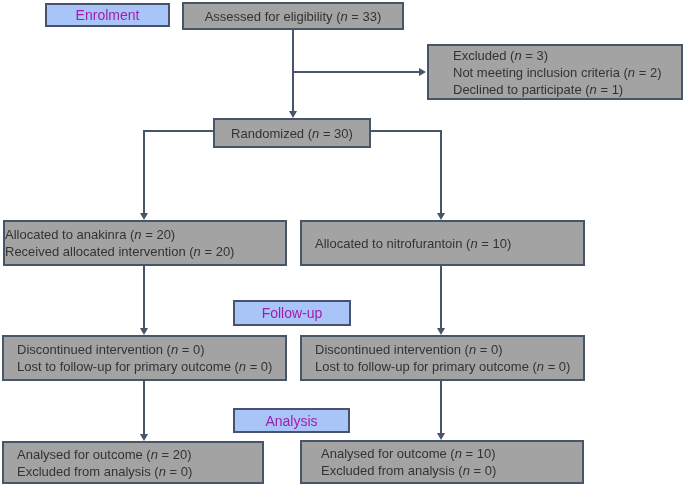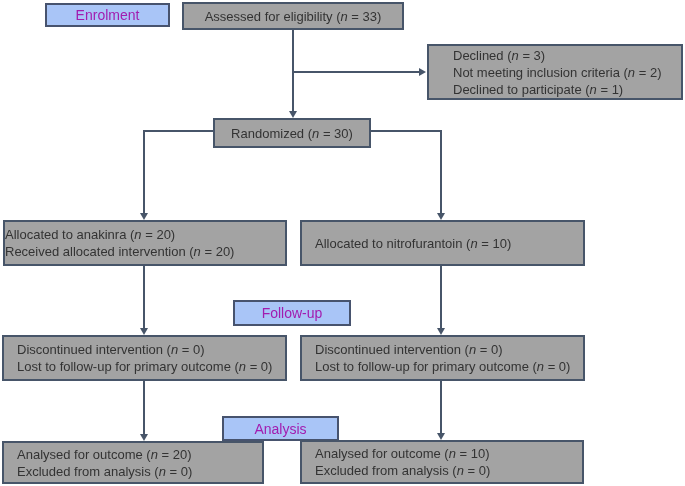--- a/index.html
+++ b/index.html
@@ -56,21 +56,21 @@
 
   <div class="stage" style="left:45px;top:3px;width:125px;height:24px;">
     <span>Enrolment</span>
   </div>
 
   <div class="box center" style="left:182px;top:2px;width:222px;height:28px;">
     <span class="line"><span>Assessed for eligibility (</span><span class="nit">n</span><span> = 33)</span></span>
   </div>
 
   <div class="box leftalign" style="left:427px;top:44px;width:256px;height:56px;padding-left:24px;">
-    <span class="line"><span>Declined (</span><span class="nit">n</span><span> = 3)</span></span>
+    <span class="line"><span>Excluded (</span><span class="nit">n</span><span> = 3)</span></span>
     <span class="line"><span>Not meeting inclusion criteria (</span><span class="nit">n</span><span> = 2)</span></span>
     <span class="line"><span>Declined to participate (</span><span class="nit">n</span><span> = 1)</span></span>
   </div>
 
   <div class="box center" style="left:213px;top:118px;width:158px;height:30px;">
     <span class="line"><span>Randomized (</span><span class="nit">n</span><span> = 30)</span></span>
   </div>
 
 
   <div class="box leftalign" style="left:3px;top:220px;width:284px;height:46px;">
@@ -89,30 +89,30 @@
   <div class="box leftalign" style="left:2px;top:335px;width:285px;height:46px;padding-left:13px;">
     <span class="line"><span>Discontinued intervention (</span><span class="nit">n</span><span> = 0)</span></span>
     <span class="line"><span>Lost to follow-up for primary outcome (</span><span class="nit">n</span><span> = 0)</span></span>
   </div>
 
   <div class="box leftalign" style="left:300px;top:335px;width:285px;height:46px;padding-left:13px;">
     <span class="line"><span>Discontinued intervention (</span><span class="nit">n</span><span> = 0)</span></span>
     <span class="line"><span>Lost to follow-up for primary outcome (</span><span class="nit">n</span><span> = 0)</span></span>
   </div>
 
-  <div class="stage" style="left:222px;top:408px;width:117px;height:25px;margin-top:8px;">
+  <div class="stage" style="left:233px;top:408px;width:117px;height:25px;">
     <span>Analysis</span>
   </div>
 
   <div class="box leftalign" style="left:2px;top:441px;width:262px;height:43px;padding-left:13px;">
     <span class="line"><span>Analysed for outcome (</span><span class="nit">n</span><span> = 20)</span></span>
     <span class="line"><span>Excluded from analysis (</span><span class="nit">n</span><span> = 0)</span></span>
   </div>
 
-  <div class="box leftalign" style="left:300px;top:440px;width:284px;height:44px;padding-left:13px;">
+  <div class="box leftalign" style="left:300px;top:440px;width:284px;height:44px;padding-left:19px;">
     <span class="line"><span>Analysed for outcome (</span><span class="nit">n</span><span> = 10)</span></span>
     <span class="line"><span>Excluded from analysis (</span><span class="nit">n</span><span> = 0)</span></span>
   </div>
 
   <div class="vline" style="left:292px;top:30px;height:82px;"></div>
   <div class="arr-down" style="left:289px;top:111px;"></div>
 
   <div class="hline" style="left:292px;top:71px;width:128px;"></div>
   <div class="arr-right" style="left:419px;top:68px;"></div>
 

